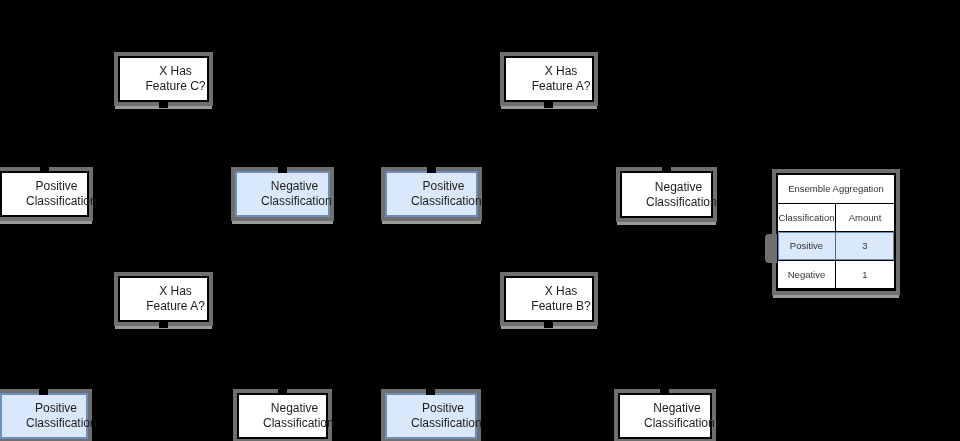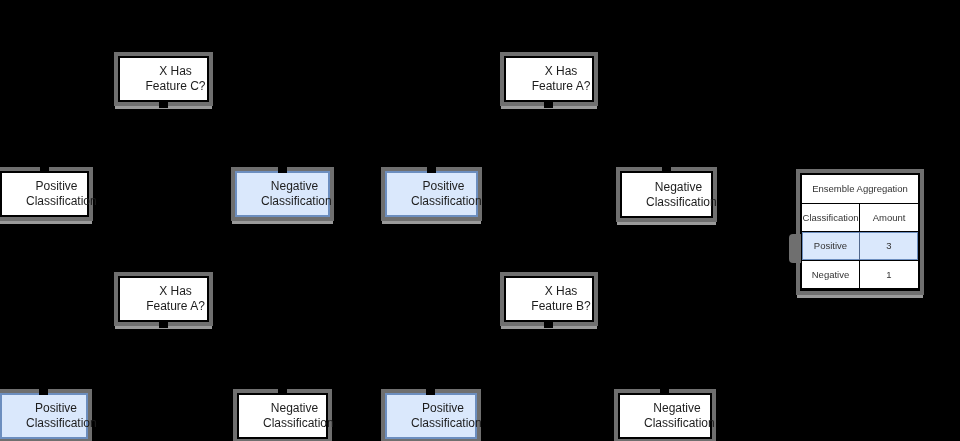--- a/index.html
+++ b/index.html
@@ -18,21 +18,21 @@
   }
   .node.white{background:#ffffff;border:2px solid #000000;}
   .node.blue{background:#dae8fc;border:2px solid #6c8ebf;}
   .node-label{white-space:pre-line;display:block;width:100%;}
   
   .stub{position:absolute;left:50%;width:9px;margin-left:-5px;height:8px;background:#000;}
   .stub-b{bottom:-8px;}
   .stub-t{top:-8px;}
   
   .agg{
-    position:absolute;left:800px;top:173px;width:120px;height:118px;
+    position:absolute;left:776px;top:173px;width:120px;height:118px;
     box-sizing:border-box;background:#ffffff;border:2px solid #000;
     display:flex;flex-direction:column;
     font-size:9.5px;color:#333;
     box-shadow:0 0 0 4px #6f6f6f, 0 4px 0 3px #9a9a9a;
   }
   .t-title{flex:1;display:flex;align-items:center;justify-content:center;border-bottom:1px solid #000;}
   .t-row{flex:1;display:flex;border-bottom:1px solid #000;}
   .t-row:last-child{border-bottom:none;}
   .t-cell{display:flex;align-items:center;justify-content:center;}
   .t-cell.c1{width:57px;flex:none;border-right:1px solid #000;}

